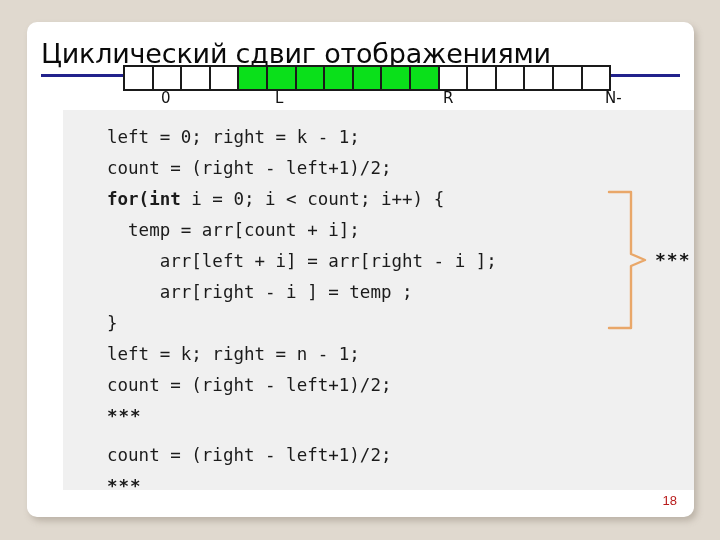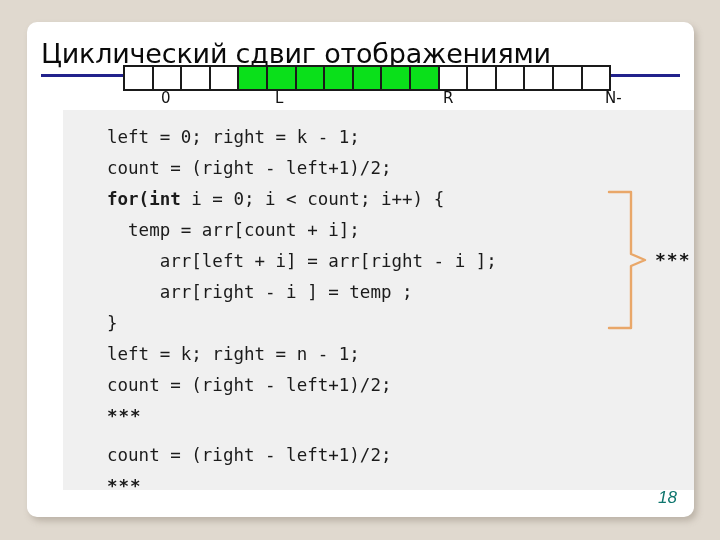--- a/index.html
+++ b/index.html
@@ -141,23 +141,22 @@
     letter-spacing: 1px;
     white-space: nowrap;
   }
 
   
   #slide-number {
     position: absolute;
     right: 17px;
     bottom: 9px;
     font-family: "Liberation Sans", sans-serif;
-    font-size: 17px;
-    color: #0f766e;
-    font-style: italic;
+    font-size: 13px;
+    color: #b91c1c;
   }
 </style>
 </head>
 <body style="background: rgb(224, 217, 207);">
 
 <div id="slide" style="background: rgb(255, 255, 255);">
 
   <div id="title-block">
     <div id="page-title">Циклический сдвиг отображениями</div>
     <div id="title-rule" style="background: rgb(34, 34, 140);"></div>

